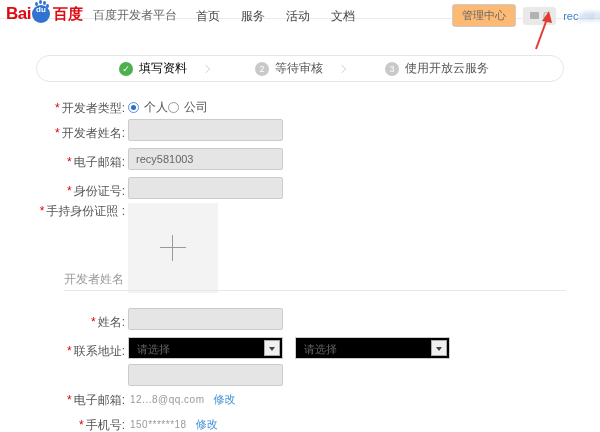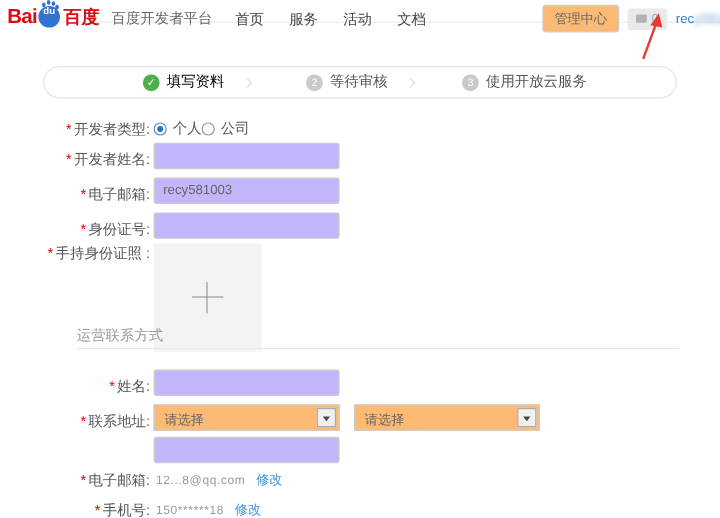--- a/index.html
+++ b/index.html
@@ -41,36 +41,36 @@
                  display: flex; align-items: center; justify-content: center; flex: none; }
   .circle-done { background: #4db04d; }
   .circle-pending { background: #c9c9c9; }
   .step-label-active { color: #000000; }
   .step-chevron { width: 6px; height: 6px; border-top: 1px solid #ddd; border-right: 1px solid #ddd;
                   transform: rotate(45deg); margin-left: 10px; }
   
   .flabel { position: absolute; left: 0; width: 125px; text-align: right; color: #555; }
   .star { color: #e30000; margin-right: 2px; }
   .tinput { position: absolute; left: 128px; width: 155px; height: 22px; border: 1px solid #ccc;
-            border-radius: 2px; font-size: 11px; padding: 0 7px; color: #666; background: #c4b5fd;
+            border-radius: 2px; font-size: 11px; padding: 0 7px; color: #666; background: #e5e5e5;
             font-family: "Liberation Sans", sans-serif; outline: none; }
   .radio-group { position: absolute; left: 128px; top: 99px; display: flex; align-items: center; }
   .radio-opt { display: flex; align-items: center; gap: 5px; cursor: pointer; }
   .radio { width: 11px; height: 11px; border-radius: 50%; border: 1px solid #9a9a9a; background: #fff;
            position: relative; flex: none; }
   .radio.checked { border-color: #5a8edc; }
   .radio.checked::after { content: ""; position: absolute; left: 2px; top: 2px; width: 5px; height: 5px;
            border-radius: 50%; background: #2e6cc8; }
   .upload-box { position: absolute; left: 128px; top: 203px; width: 90px; height: 90px;
                 background: #f3f3f3; cursor: pointer; }
   .plus-h { position: absolute; left: 32px; top: 44px; width: 26px; height: 1px; background: #9a9a9a; }
   .plus-v { position: absolute; left: 44px; top: 32px; width: 1px; height: 26px; background: #9a9a9a; }
   .section-title { position: absolute; left: 64px; top: 271px; color: #999; font-size: 12px; }
   .divider { position: absolute; left: 64px; top: 290px; width: 502px; height: 1px; background: #e8e8e8; }
-  .sel { position: absolute; height: 22px; width: 155px; border: 1px solid #ccc; background: #fdba74;
+  .sel { position: absolute; height: 22px; width: 155px; border: 1px solid #ccc; background: #000000;
          font-size: 11px; color: #666; cursor: pointer; }
   .sel-text { position: absolute; left: 8px; top: 4px; }
   .sel-btn { position: absolute; right: 2px; top: 2px; width: 16px; height: 16px;
              border: 1px solid #ababab; background: #f0f0f0; }
   .sel-btn::after { content: ""; position: absolute; left: 4px; top: 6px; width: 0; height: 0;
              border-left: 3px solid transparent; border-right: 3px solid transparent;
              border-top: 4px solid #444; }
   .static-val { position: absolute; left: 130px; font-size: 10px; color: #999; letter-spacing: 0.5px; }
   .edit-link { color: #4191d8; font-size: 11px; margin-left: 9px; letter-spacing: 0; cursor: pointer; }
 </style>
@@ -144,21 +144,21 @@
 <input class="tinput" style="top: 148px;" value="recy581003">
 
 <div class="flabel" style="top:183px"><span class="star">*</span><span>身份证号:</span></div>
 <input class="tinput" style="top: 177px;" value="">
 
 <div class="flabel" style="top:203px"><span class="star">*</span><span>手持身份证照 :</span></div>
 <div class="upload-box">
   <span><span class="plus-h"></span><span class="plus-v"></span></span>
 </div>
 
-<div class="section-title">运营联系方式</div>
+<div class="section-title">开发者姓名</div>
 <div class="divider"></div>
 
 <div class="flabel" style="top:314px"><span class="star">*</span><span>姓名:</span></div>
 <input class="tinput" style="top: 308px;" value="">
 
 <div class="flabel" style="top:343px"><span class="star">*</span><span>联系地址:</span></div>
 <div class="sel" style="left:128px;top:337px">
   <span class="sel-text">请选择</span>
   <span class="sel-btn"></span>
 </div>

